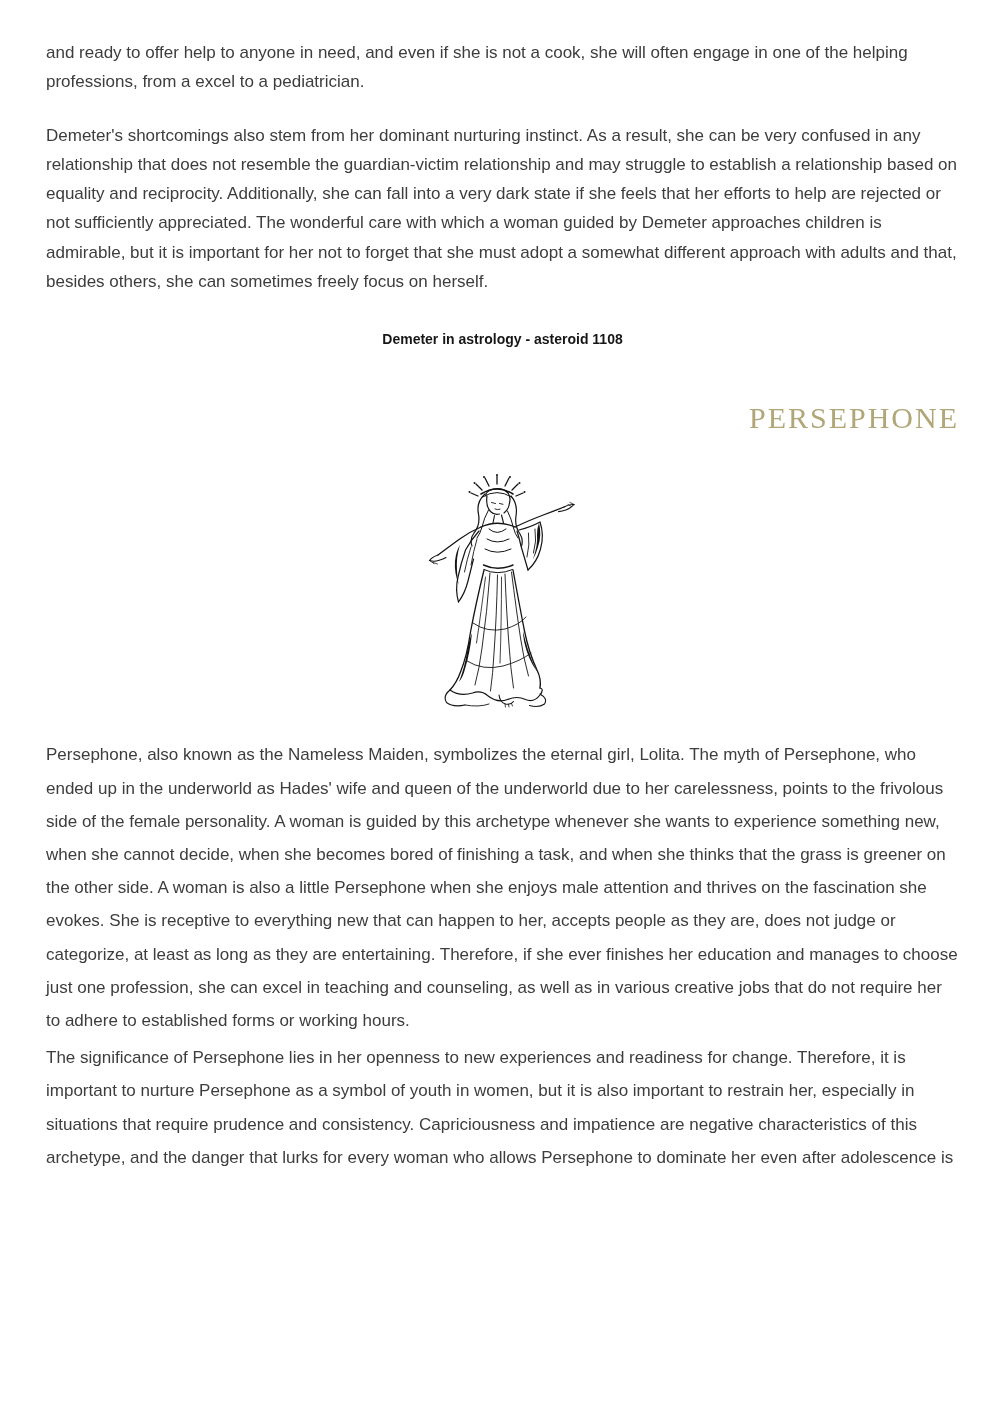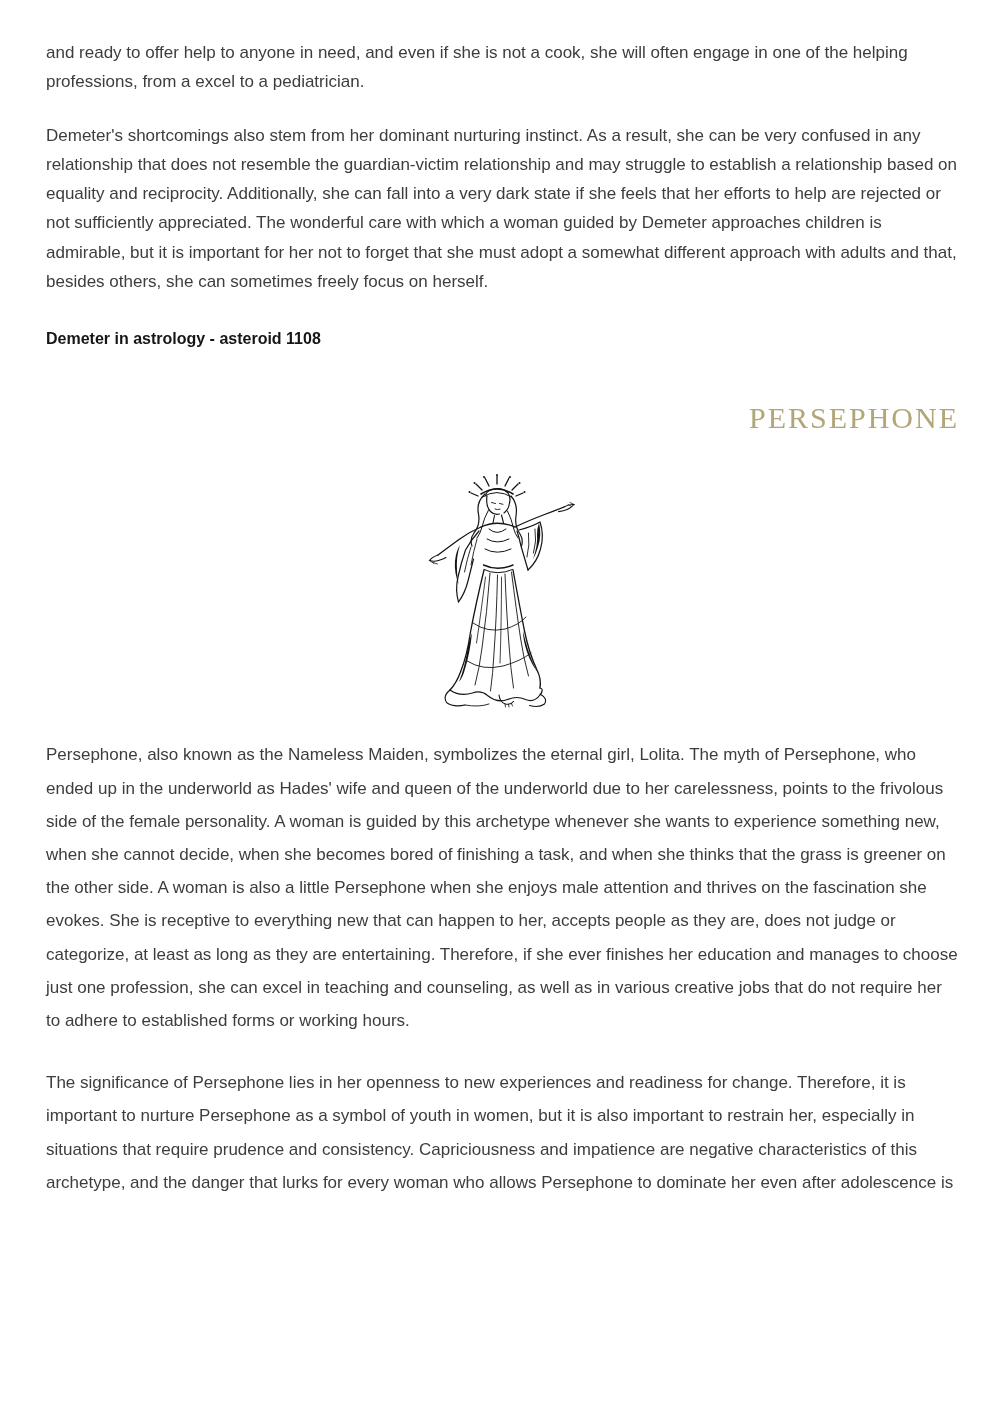--- a/index.html
+++ b/index.html
@@ -24,44 +24,45 @@
   .para{
     font-size:17px;
     line-height:29.3px;
     color:var(--text);
   }
   .para-tight{line-height:29.3px;}
   .para-loose{line-height:33.2px;}
   .mt-para{margin-top:24px;}
   .section-heading{
     margin-top:31px;
-    font-size:16px;
+    font-size:14px;
     font-weight:bold;
     color:var(--heading);
     line-height:24px;
+    text-align:center;
   }
   .persephone-title{
     margin-top:50px;
     text-align:right;
     font-family:"Liberation Serif","DejaVu Serif",serif;
     font-weight:normal;
     font-size:30px;
     letter-spacing:2px;
     color:var(--gold);
     line-height:34px;
   }
   .illustration-wrap{
     margin-top:38px;
     height:237px;
     display:flex;
     justify-content:center;
     align-items:flex-start;
   }
   .p3{margin-top:28px;}
-  .p4{margin-top:29px;}
+  .p4{margin-top:4px;}
 </style>
 </head>
 <body>
 
 <div class="page">
 
   <p class="para para-tight">and ready to offer help to anyone in need, and even if she is not a cook, she will often engage in one of the helping professions, from a excel to a pediatrician.</p>
 
   <p class="para para-tight mt-para">Demeter's shortcomings also stem from her dominant nurturing instinct. As a result, she can be very confused in any relationship that does not resemble the guardian-victim relationship and may struggle to establish a relationship based on equality and reciprocity. Additionally, she can fall into a very dark state if she feels that her efforts to help are rejected or not sufficiently appreciated. The wonderful care with which a woman guided by Demeter approaches children is admirable, but it is important for her not to forget that she must adopt a somewhat different approach with adults and that, besides others, she can sometimes freely focus on herself.</p>
 

